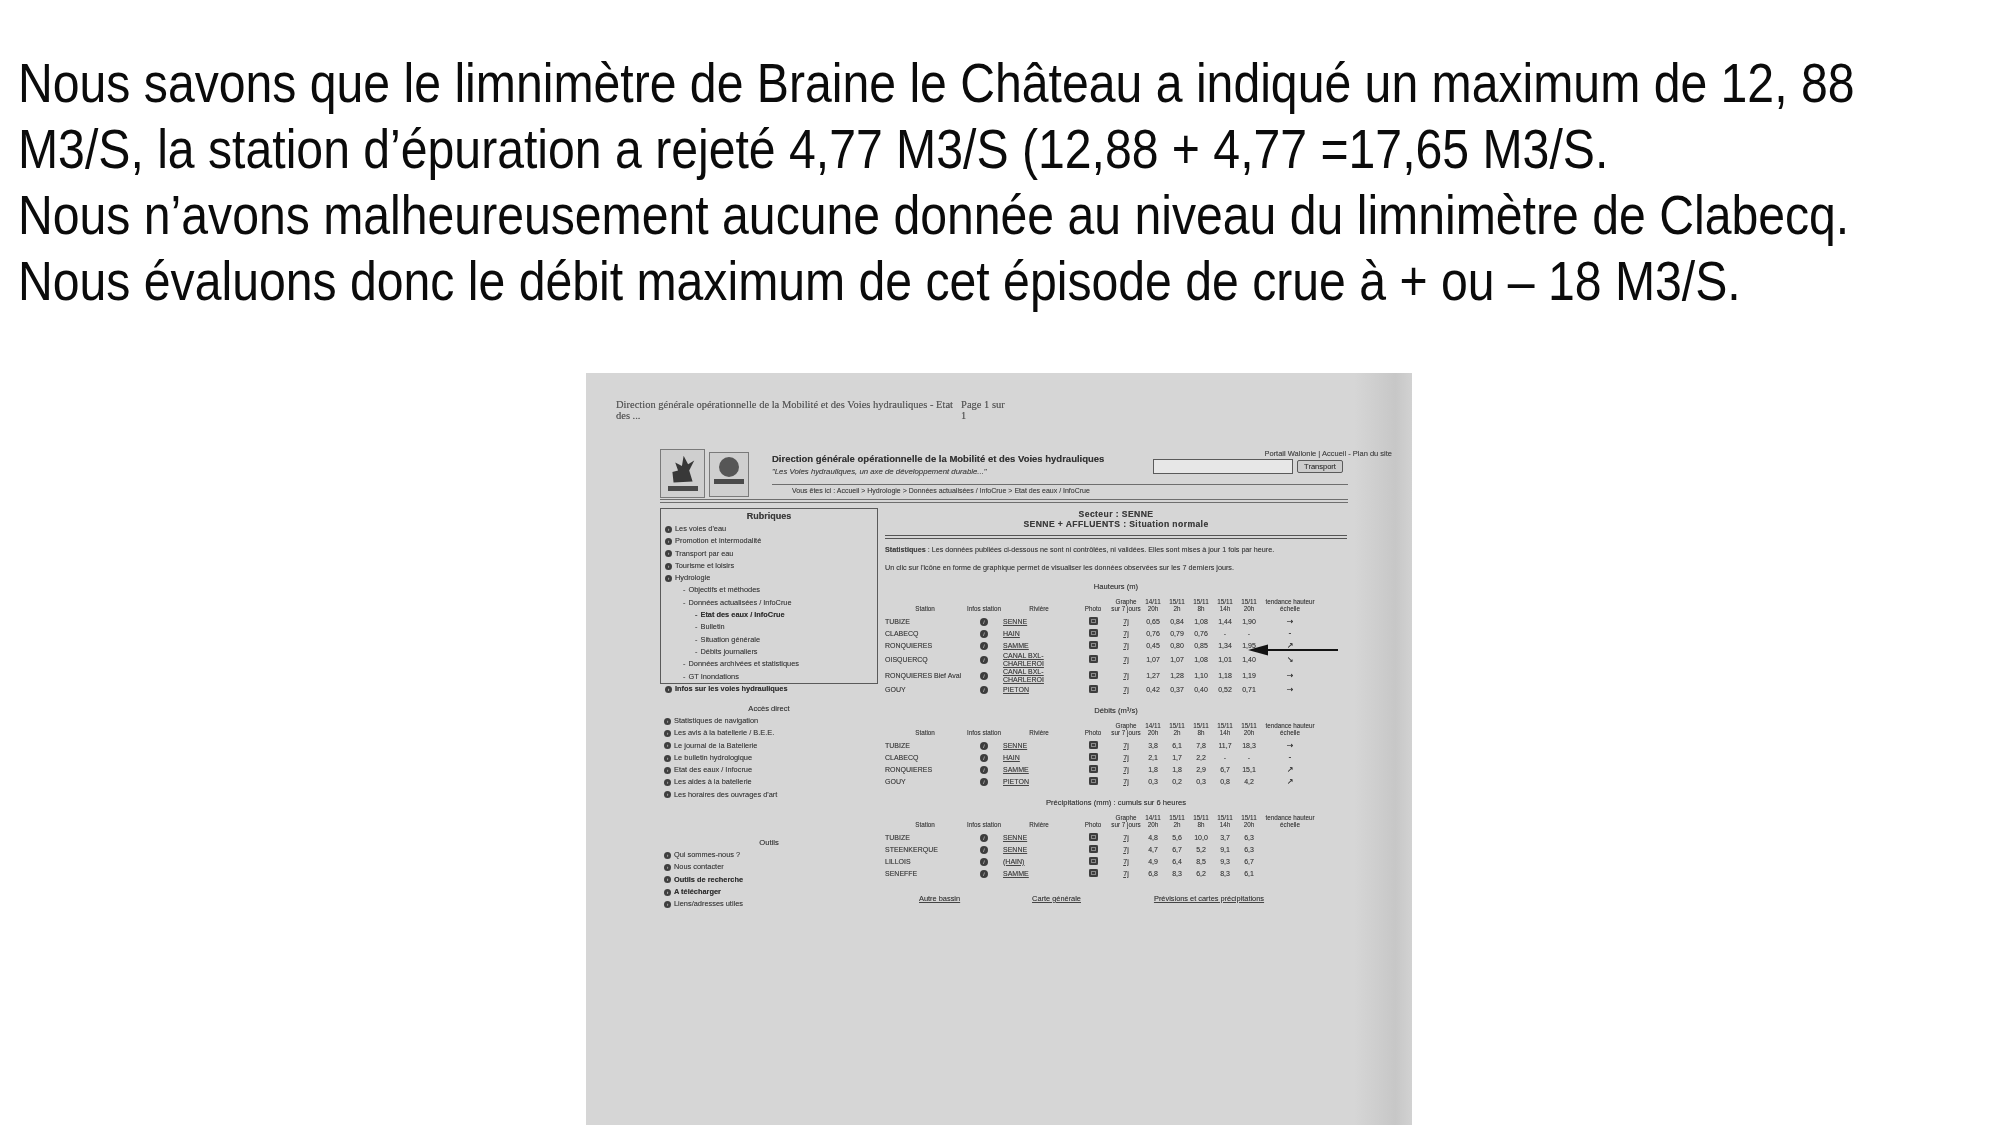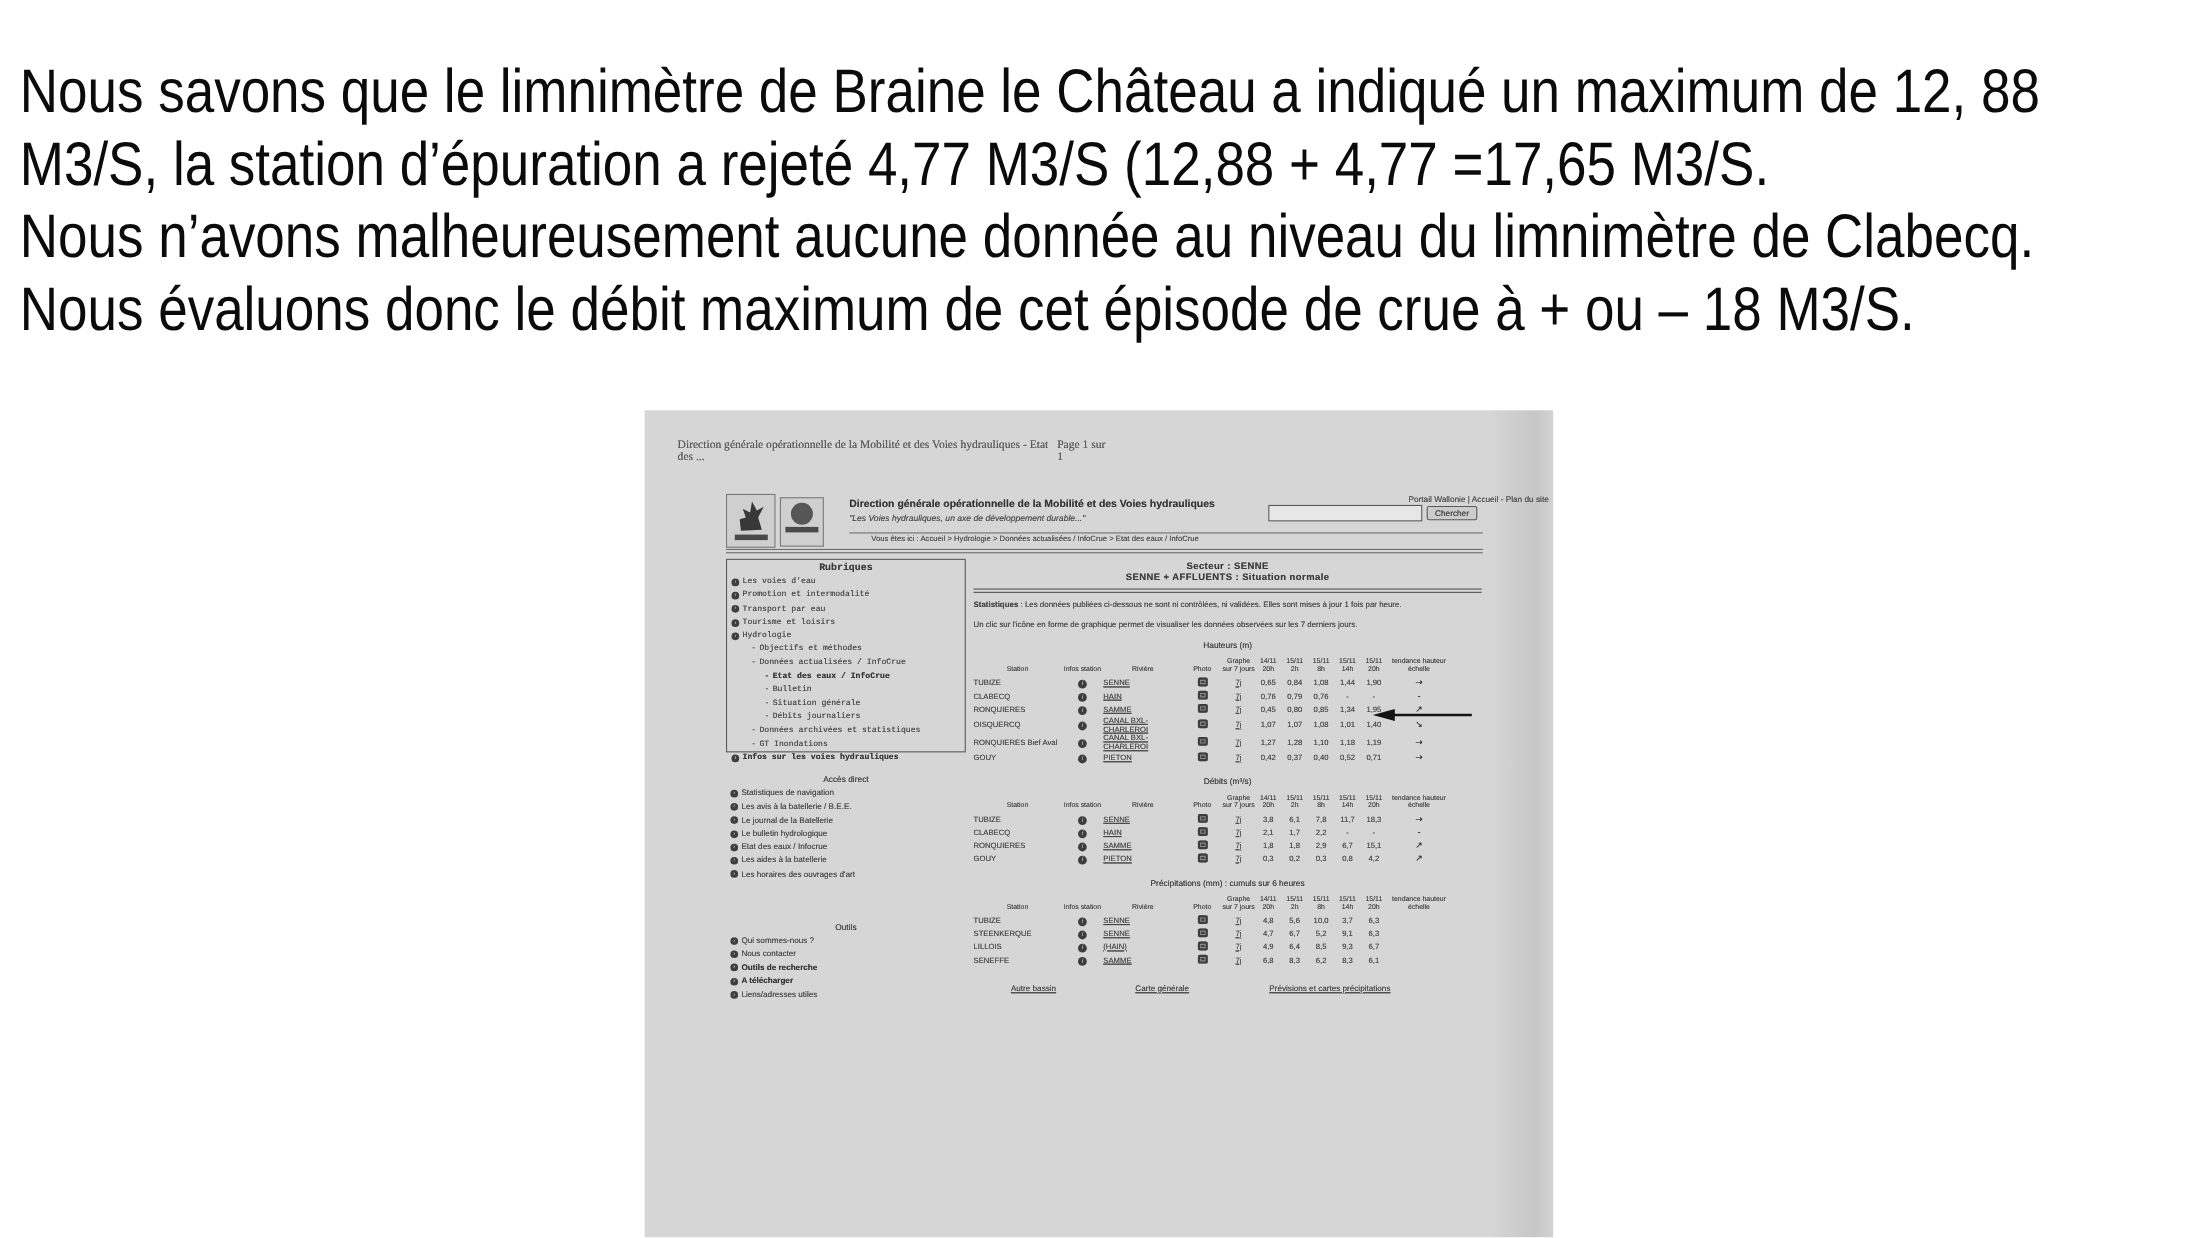--- a/index.html
+++ b/index.html
@@ -24,33 +24,33 @@
   .logo{border:1px solid #7a7a7a;background:#cfcfcf;}
   .logo1{left:74px;top:76px;width:45px;height:49px;}
   .rooster{display:block;margin:4px auto 2px;width:28px;height:30px;background:#383838;
     clip-path:polygon(18% 95%,14% 60%,34% 55%,24% 28%,48% 40%,54% 6%,70% 34%,92% 22%,74% 55%,86% 92%);}
   .logobar{display:block;margin:1px auto;width:30px;height:5px;background:#4a4a4a;}
   .logo2{left:123px;top:79px;width:40px;height:45px;}
   .spwblob{display:block;margin:4px auto 2px;width:20px;height:20px;border-radius:50%;background:#565656;}
 
   .hdr-title{left:186px;top:80px;width:400px;font-size:9.5px;font-weight:bold;color:#343434;}
   .hdr-tag{left:186px;top:94px;font-size:7.8px;font-style:italic;color:#4e4e4e;}
-  .portal{right:4px;top:76px;font-size:7.5px;color:#4e4e4e;}
+  .portal{right:20px;top:76px;font-size:7.5px;color:#4e4e4e;}
   .search-input{left:567px;top:86px;width:140px;height:15px;background:#e7e7e7;
     border:1px solid #5a5a5a;font-size:8px;padding:0 2px;color:#333;}
   .search-btn{left:711px;top:87px;width:46px;height:13px;font-size:7.5px;border:1px solid #5a5a5a;
     background:#cccccc;text-align:center;line-height:11px;border-radius:2px;color:#3c3c3c;}
   .bc{left:206px;top:114px;font-size:7px;white-space:nowrap;color:#4e4e4e;}
   .rule{height:1px;background:#6e6e6e;}
   .r1{left:186px;top:111px;width:576px;}
   .dbl{border-top:1px solid #6e6e6e;border-bottom:1px solid #6e6e6e;height:4px;}
   .d1{left:74px;top:126px;width:688px;}
 
   
-  .side-box{left:74px;top:135px;width:218px;height:176px;border:1px solid #5a5a5a;padding:2px 0;font-family:Liberation Mono, monospace;}
+  .side-box{left:74px;top:135px;width:218px;height:176px;border:1px solid #5a5a5a;padding:2px 0;}
   .side-title{text-align:center;font-size:9px;font-weight:bold;color:#3a3a3a;margin-bottom:2px;}
   .side-item{font-size:7.4px;line-height:12.3px;display:flex;align-items:center;gap:3px;padding-left:4px;color:#474747;}
   .side-item.lvl1{padding-left:22px;}
   .side-item.lvl2{padding-left:34px;}
   .side-item.b{font-weight:bold;color:#333;}
   .blt{flex:0 0 auto;width:7px;height:7px;border-radius:50%;background:#3f3f3f;color:#d6d6d6;
     font-size:5px;line-height:7px;text-align:center;}
   .dash{flex:0 0 auto;color:#555;}
   .side-sec{left:74px;top:331px;width:218px;}
   .side-sec.outils{top:428px;margin-top:37px;}
@@ -111,21 +111,21 @@
   </div>
   <div class="abs logo logo2">
     <span class="spwblob"></span>
     <span class="logobar"></span>
   </div>
 
   <div class="abs hdr-title">Direction générale opérationnelle de la Mobilité et des Voies hydrauliques</div>
   <div class="abs hdr-tag">"Les Voies hydrauliques, un axe de développement durable..."</div>
   <div class="abs portal">Portail Wallonie | Accueil - Plan du site</div>
   <input class="abs search-input" style="">
-  <div class="abs search-btn">Chercher</div>
+  <div class="abs search-btn">Transport</div>
 
   <div class="abs rule r1"></div>
   <div class="abs bc">Vous êtes ici : Accueil &gt; Hydrologie &gt; Données actualisées / InfoCrue &gt; Etat des eaux / InfoCrue</div>
   <div class="abs dbl d1"></div>
 
   <div class="abs side-box">
     <div class="side-title">Rubriques</div>
     <div id="rubriques-list">
         <div class="side-item lvl0">
           <span class="blt">›</span>

